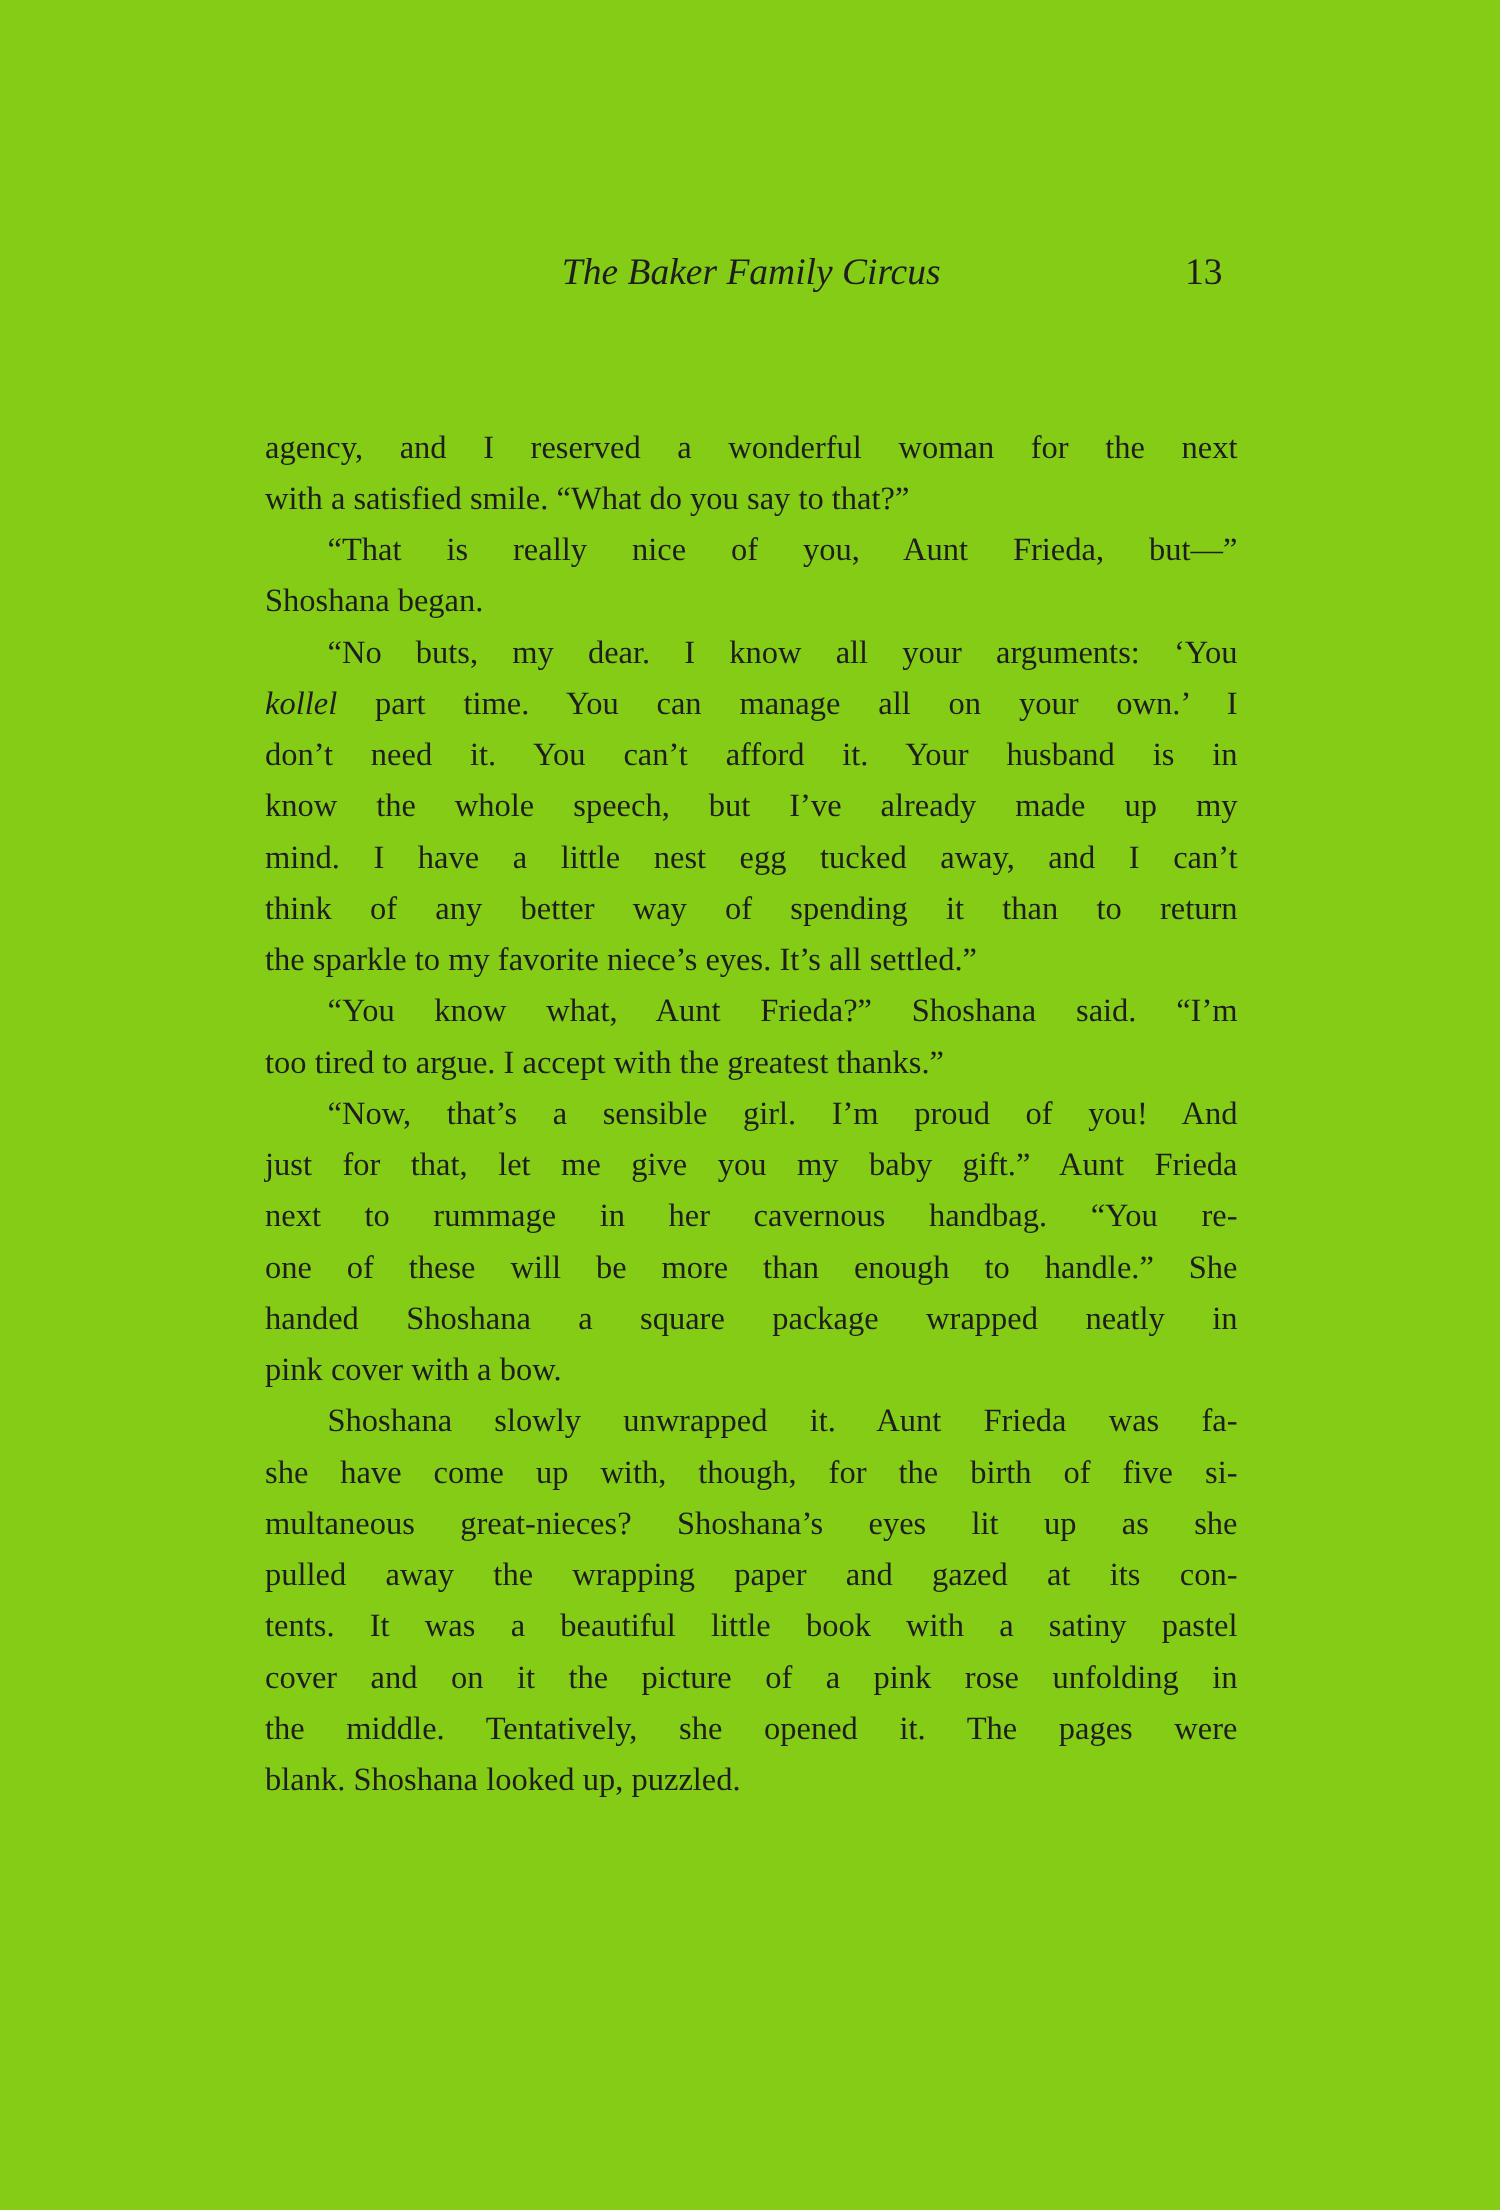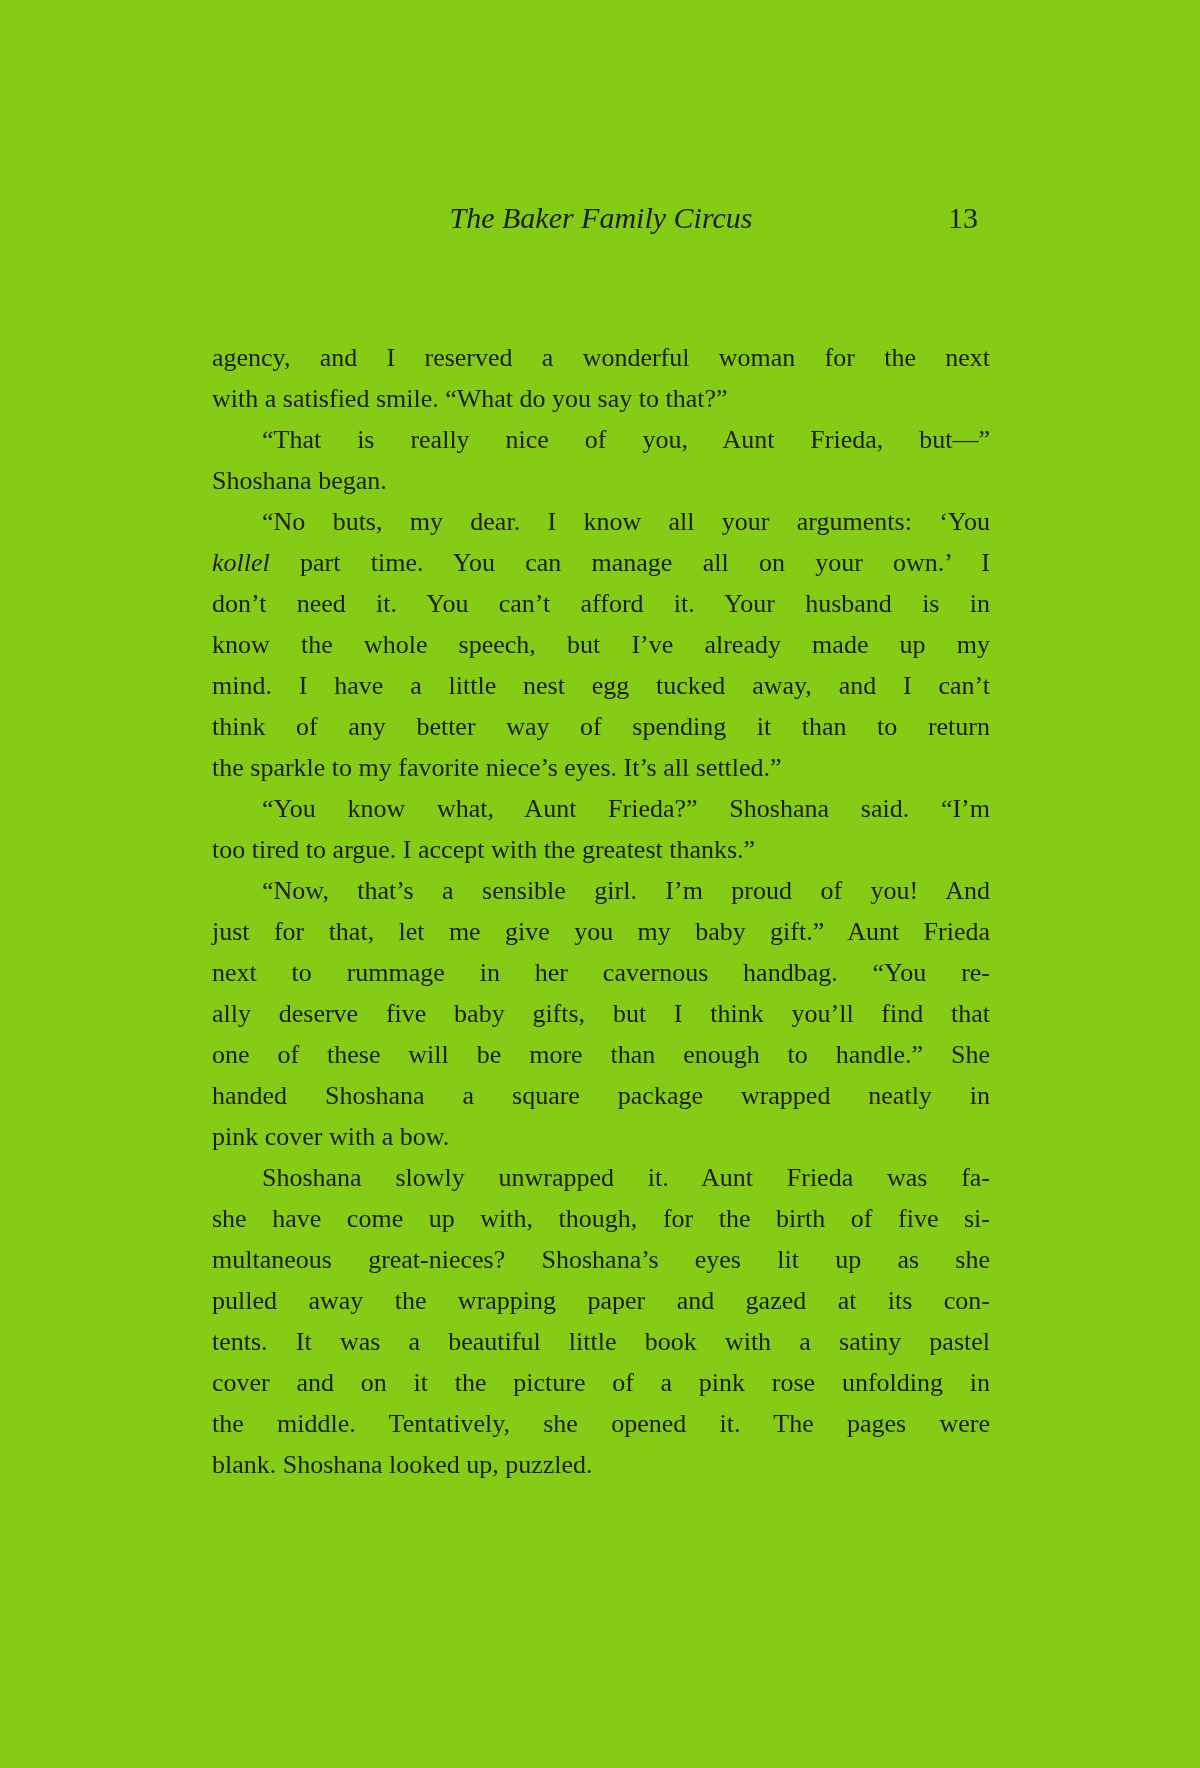--- a/index.html
+++ b/index.html
@@ -87,21 +87,20 @@
         <div class="line"><span>the sparkle to my favorite niece’s eyes. It’s all settled.”</span></div>
       </div>
       <div class="para">
         <div class="line just first-indent"><span>“You know what, Aunt Frieda?” Shoshana said. “I’m</span></div>
         <div class="line"><span>too tired to argue. I accept with the greatest thanks.”</span></div>
       </div>
       <div class="para">
         <div class="line just first-indent"><span>“Now, that’s a sensible girl. I’m proud of you! And</span></div>
         <div class="line just"><span>just for that, let me give you my baby gift.” Aunt Frieda</span></div>
         <div class="line just"><span>next to rummage in her cavernous handbag. “You re-</span></div>
-        <div class="line just"><span>ally deserve five baby gifts, but I think you’ll find that</span></div>
         <div class="line just"><span>one of these will be more than enough to handle.” She</span></div>
         <div class="line just"><span>handed Shoshana a square package wrapped neatly in</span></div>
         <div class="line"><span>pink cover with a bow.</span></div>
       </div>
       <div class="para">
         <div class="line just first-indent"><span>Shoshana slowly unwrapped it. Aunt Frieda was fa-</span></div>
         <div class="line just"><span>she have come up with, though, for the birth of five si-</span></div>
         <div class="line just"><span>multaneous great-nieces? Shoshana’s eyes lit up as she</span></div>
         <div class="line just"><span>pulled away the wrapping paper and gazed at its con-</span></div>
         <div class="line just"><span>tents. It was a beautiful little book with a satiny pastel</span></div>

